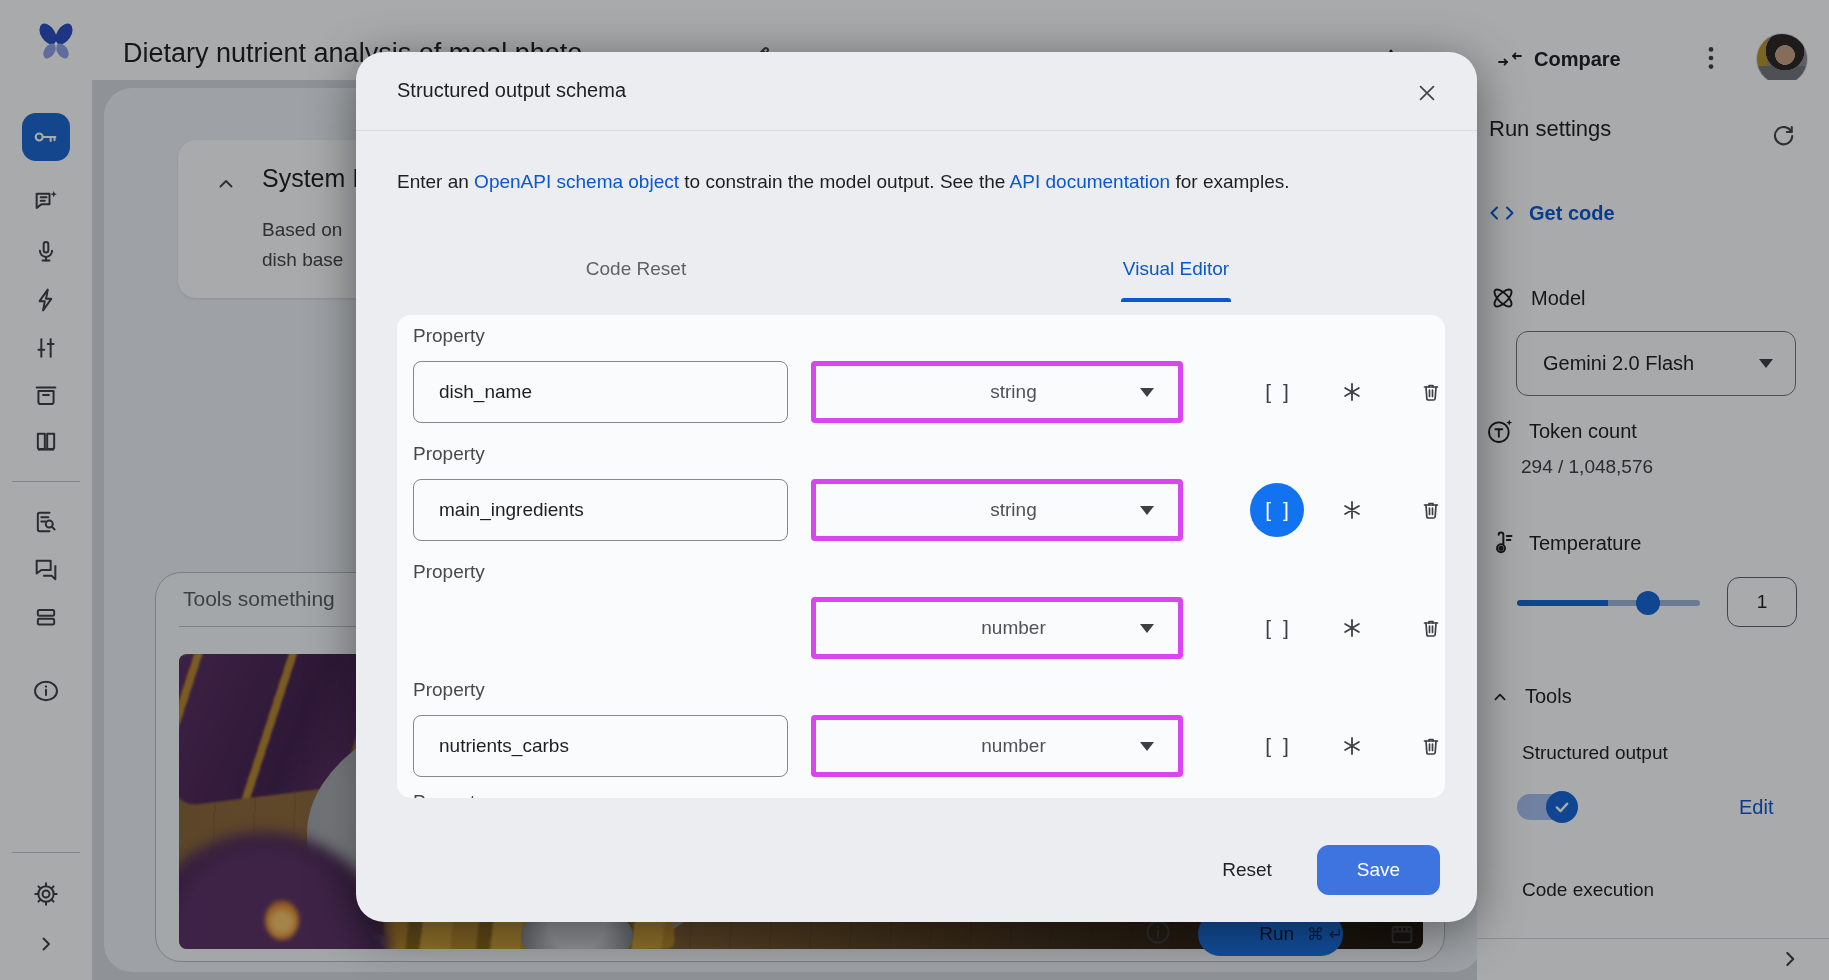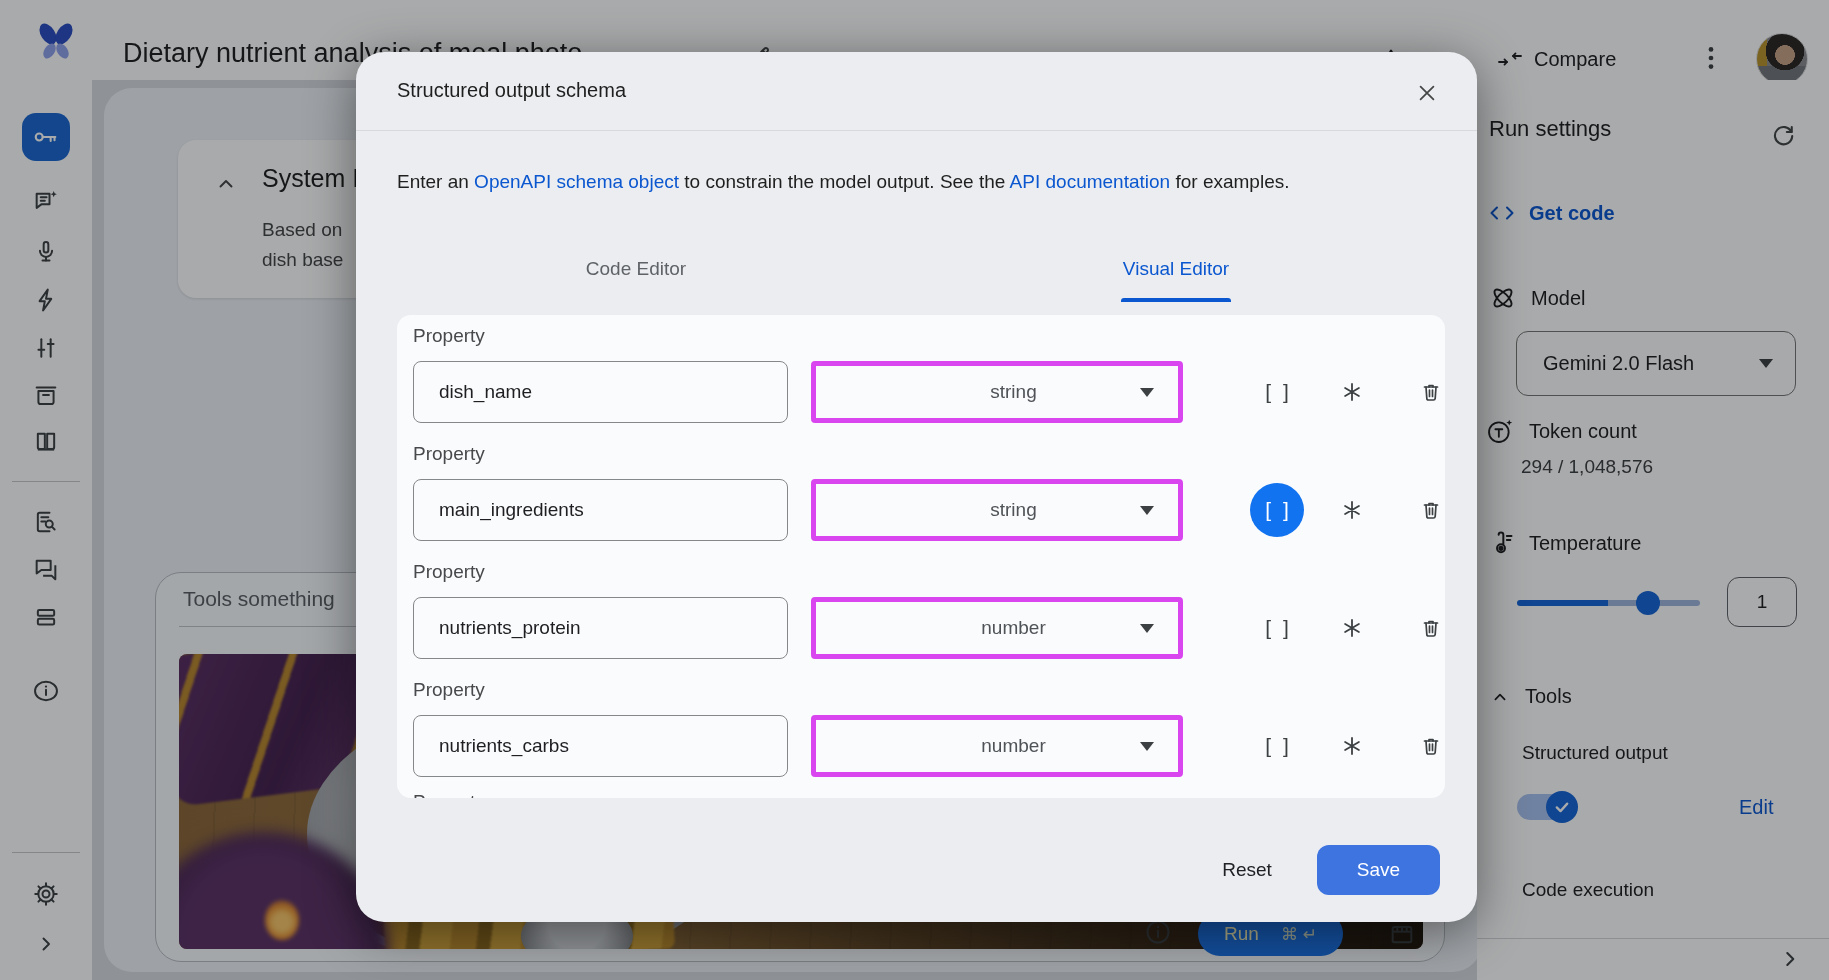--- a/index.html
+++ b/index.html
@@ -4,21 +4,21 @@
 <style>
   * { margin:0; padding:0; box-sizing:border-box; }
   html,body { width:1829px; height:980px; }
   body { font-family:"Liberation Sans", sans-serif; background:#d8dbe0; position:relative; overflow:hidden; color:#1f1f1f; }
 
   
   #topbar { position:absolute; left:0; top:0; width:1829px; height:80px; background:#ffffff; z-index:1; }
   #logo { position:absolute; left:33px; top:20px; }
   #page-title { position:absolute; left:123px; top:38px; font-size:27px; color:#1f1f1f; white-space:nowrap; }
   #edit-pencil { position:absolute; left:748px; top:42px; color:#444746; }
-  .tb-btn { position:absolute; top:46px; display:flex; align-items:center; gap:10px; font-size:20px; font-weight:400; color:#202124; cursor:pointer; }
+  .tb-btn { position:absolute; top:46px; display:flex; align-items:center; gap:10px; font-size:20px; font-weight:700; color:#202124; cursor:pointer; }
   #tb-save { left:1378px; }
   #tb-compare { left:1496px; }
   #kebab { position:absolute; left:1698px; top:44px; }
   #avatar { position:absolute; left:1756px; top:33px; width:52px; height:52px; border-radius:50%; overflow:hidden;
     background:
       radial-gradient(circle at 56% 42%, #c9a287 0 24%, rgba(0,0,0,0) 25%),
       radial-gradient(circle at 56% 34%, #2b2624 0 44%, rgba(0,0,0,0) 45%),
       linear-gradient(180deg, rgba(0,0,0,0) 0 64%, #73767c 64%),
       linear-gradient(90deg, #b9952f 0 20%, #8a8b8f 20%);
     border:1px solid #e0e0e0; }
@@ -75,21 +75,21 @@
   #fi-goldcloth { left:205px; top:256px; width:290px; height:46px; transform:rotate(-3deg); filter:blur(1px); border-radius:8px;
     background:repeating-linear-gradient(100deg,#c3902f 0 26px,#8f6a1e 26px 40px,#d8a93c 40px 70px); }
   #fi-silverbowl { left:342px; top:250px; width:112px; height:64px; border-radius:50%;
     background:radial-gradient(circle at 50% 30%, #d7dadd 0 40%, #9a9da1 75%, #6d7074 100%); }
   #fi-shade { left:0; top:0; width:100%; height:100%;
     background:linear-gradient(90deg, rgba(20,12,5,0) 40%, rgba(20,12,5,.45) 82%, rgba(15,9,4,.6) 100%); }
 
   
   #run-info { position:absolute; left:1144px; top:918px; color:#3c4043; z-index:1; }
   #run-pill { position:absolute; left:1198px; top:912px; width:145px; height:44px; background:#1a73e8; border-radius:22px; z-index:1;
-    display:flex; align-items:center; justify-content:center; gap:22px; color:#fef9c3; font-size:19px; font-weight:500; }
+    display:flex; align-items:center; justify-content:flex-end; gap:13px; color:#0f172a; font-size:19px; font-weight:500; }
   #run-shortcut { opacity:.8; font-size:17px; }
   #clapper { position:absolute; left:1388px; top:920px; color:#3c4043; z-index:1; }
 
   
   #right-panel { position:absolute; left:1477px; top:80px; width:352px; height:900px; background:#ffffff; z-index:1; }
   #rp-title { position:absolute; left:12px; top:36px; font-size:22px; color:#1f1f1f; }
   #rp-refresh { position:absolute; left:292px; top:41px; color:#444746; cursor:pointer; }
   #rp-getcode { position:absolute; left:10px; top:121px; display:flex; align-items:center; gap:12px; color:#0b57d0; font-size:20px; font-weight:700; cursor:pointer; }
   .rp-sect { position:absolute; display:flex; align-items:center; gap:14px; font-size:20px; font-weight:500; color:#1f1f1f; }
   #rp-model-row { left:12px; top:204px; }
@@ -473,21 +473,21 @@
     <svg width="22" height="22" viewBox="0 0 24 24" fill="none" stroke="currentColor" stroke-width="1.9" stroke-linecap="round">
       <path d="M5 5l14 14M19 5 5 19"></path>
     </svg>
   </div>
   <div id="modal-head-div"></div>
 
   <div id="modal-desc">
     <span>Enter an </span><span class="lnk">OpenAPI schema object</span><span> to constrain the model output. See the </span><span class="lnk">API documentation</span><span> for examples.</span>
   </div>
 
-  <div class="tab" id="tab-code">Code Editor</div>
+  <div class="tab" id="tab-code">Code Reset</div>
   <div class="tab" id="tab-visual">Visual Editor</div>
   <div id="tab-underline"></div>
 
   <div id="schema-panel">
 
     <div class="prop-label" style="top:10px">Property</div>
     <div class="prop-row" style="top:46px">
       <div class="name-box">dish_name</div>
       <div class="type-box">
         <span>string</span>
@@ -535,21 +535,20 @@
           <path d="M5.5 7h13"></path>
             <path d="M10 7V5.5h4V7"></path>
             <path d="M7 7l.8 11.2A1.8 1.8 0 0 0 9.6 20h4.8a1.8 1.8 0 0 0 1.8-1.6L17 7"></path>
           <path d="M10.5 10v6.5M13.5 10v6.5"></path>
         </svg>
       </div>
     </div>
 
     <div class="prop-label" style="top:246px">Property</div>
     <div class="prop-row" style="top:282px">
-      <div class="name-box">nutrients_protein</div>
       <div class="type-box">
         <span>number</span>
         <span class="dd-arrow"></span>
       </div>
       <div class="icon-btn bracket-btn">
         <span>[</span>
           <span class="gap"></span>
           <span>]</span>
       </div>
       <div class="icon-btn star-btn">

